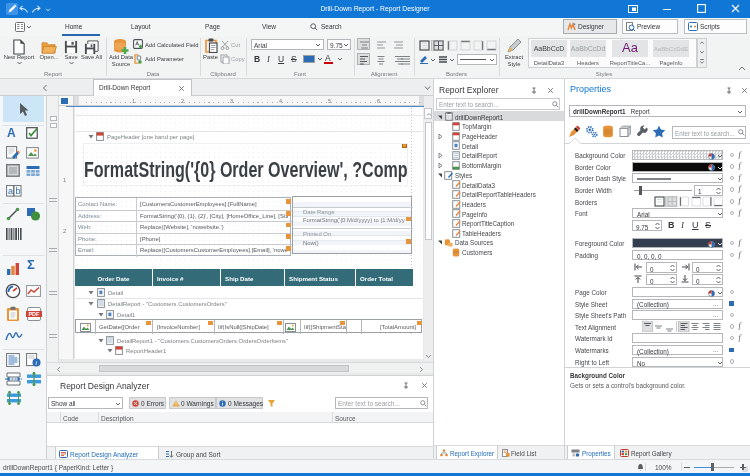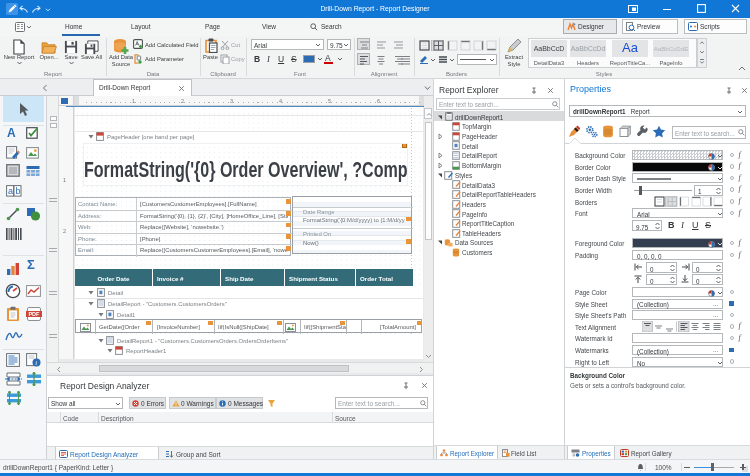--- a/index.html
+++ b/index.html
@@ -275,21 +275,21 @@
   <div class="a tx" style="left:500px;top:24.5px;width:28px;text-align:center;color:#3c4043;font-size:5.8px;">Style</div>
 
   <div class="a" style="left:528px;top:2px;width:169px;height:30px;background:#fbfbfb;border:1px solid #cdd0d2;"></div>
   <div class="a" style="left:531px;top:4px;width:36px;height:17px;background:#e2e4e5;"></div>
   <div class="a tx" style="left:531px;top:9px;width:36px;text-align:center;color:#3f4346;font-size:7px;">AaBbCcD</div>
   <div class="a tx" style="left:529px;top:23.5px;width:40px;text-align:center;color:#55595d;font-size:5.8px;">DetailData3</div>
   <div class="a" style="left:570px;top:4px;width:36px;height:17px;background:#e2e4e5;"></div>
   <div class="a tx" style="left:570px;top:9px;width:36px;text-align:center;color:#9aa0a5;font-size:7px;">AaBbCcDd</div>
   <div class="a tx" style="left:568px;top:23.5px;width:40px;text-align:center;color:#55595d;font-size:5.8px;">Headers</div>
   <div class="a" style="left:612px;top:4px;width:36px;height:17px;background:#e2e4e5;"></div>
-  <div class="a tx" style="left:612px;top:4px;width:36px;text-align:center;color:#1d4ed8;font-size:13px;">Aa</div>
+  <div class="a tx" style="left:612px;top:4px;width:36px;text-align:center;color:#701a75;font-size:13px;">Aa</div>
   <div class="a tx" style="left:608px;top:23.5px;width:44px;text-align:center;color:#55595d;font-size:5.8px;">ReportTitleCa...</div>
   <div class="a" style="left:653px;top:4px;width:36px;height:17px;background:#e2e4e5;"></div>
   <div class="a tx" style="left:653px;top:9px;width:36px;text-align:center;color:#b4b8bb;font-size:6.2px;">AaBbCcDdE</div>
   <div class="a tx" style="left:651px;top:23.5px;width:40px;text-align:center;color:#55595d;font-size:5.8px;">PageInfo</div>
   <div class="a" style="left:697px;top:2px;width:10px;height:30px;background:#eceeef;border:1px solid #cdd0d2;"></div>
   <svg class="a" style="left:699px;top:4px;" width="6" height="26" viewBox="0 0 6 28">
       <path d="M1 4 L3 2 L5 4" stroke="#6a7075" fill="none"></path>
       <path d="M1 12 L3 14 L5 12" stroke="#6a7075" fill="none"></path>
       <path d="M1 21h4M1 23 L3 25 L5 23" stroke="#6a7075" fill="none"></path>
     </svg>

